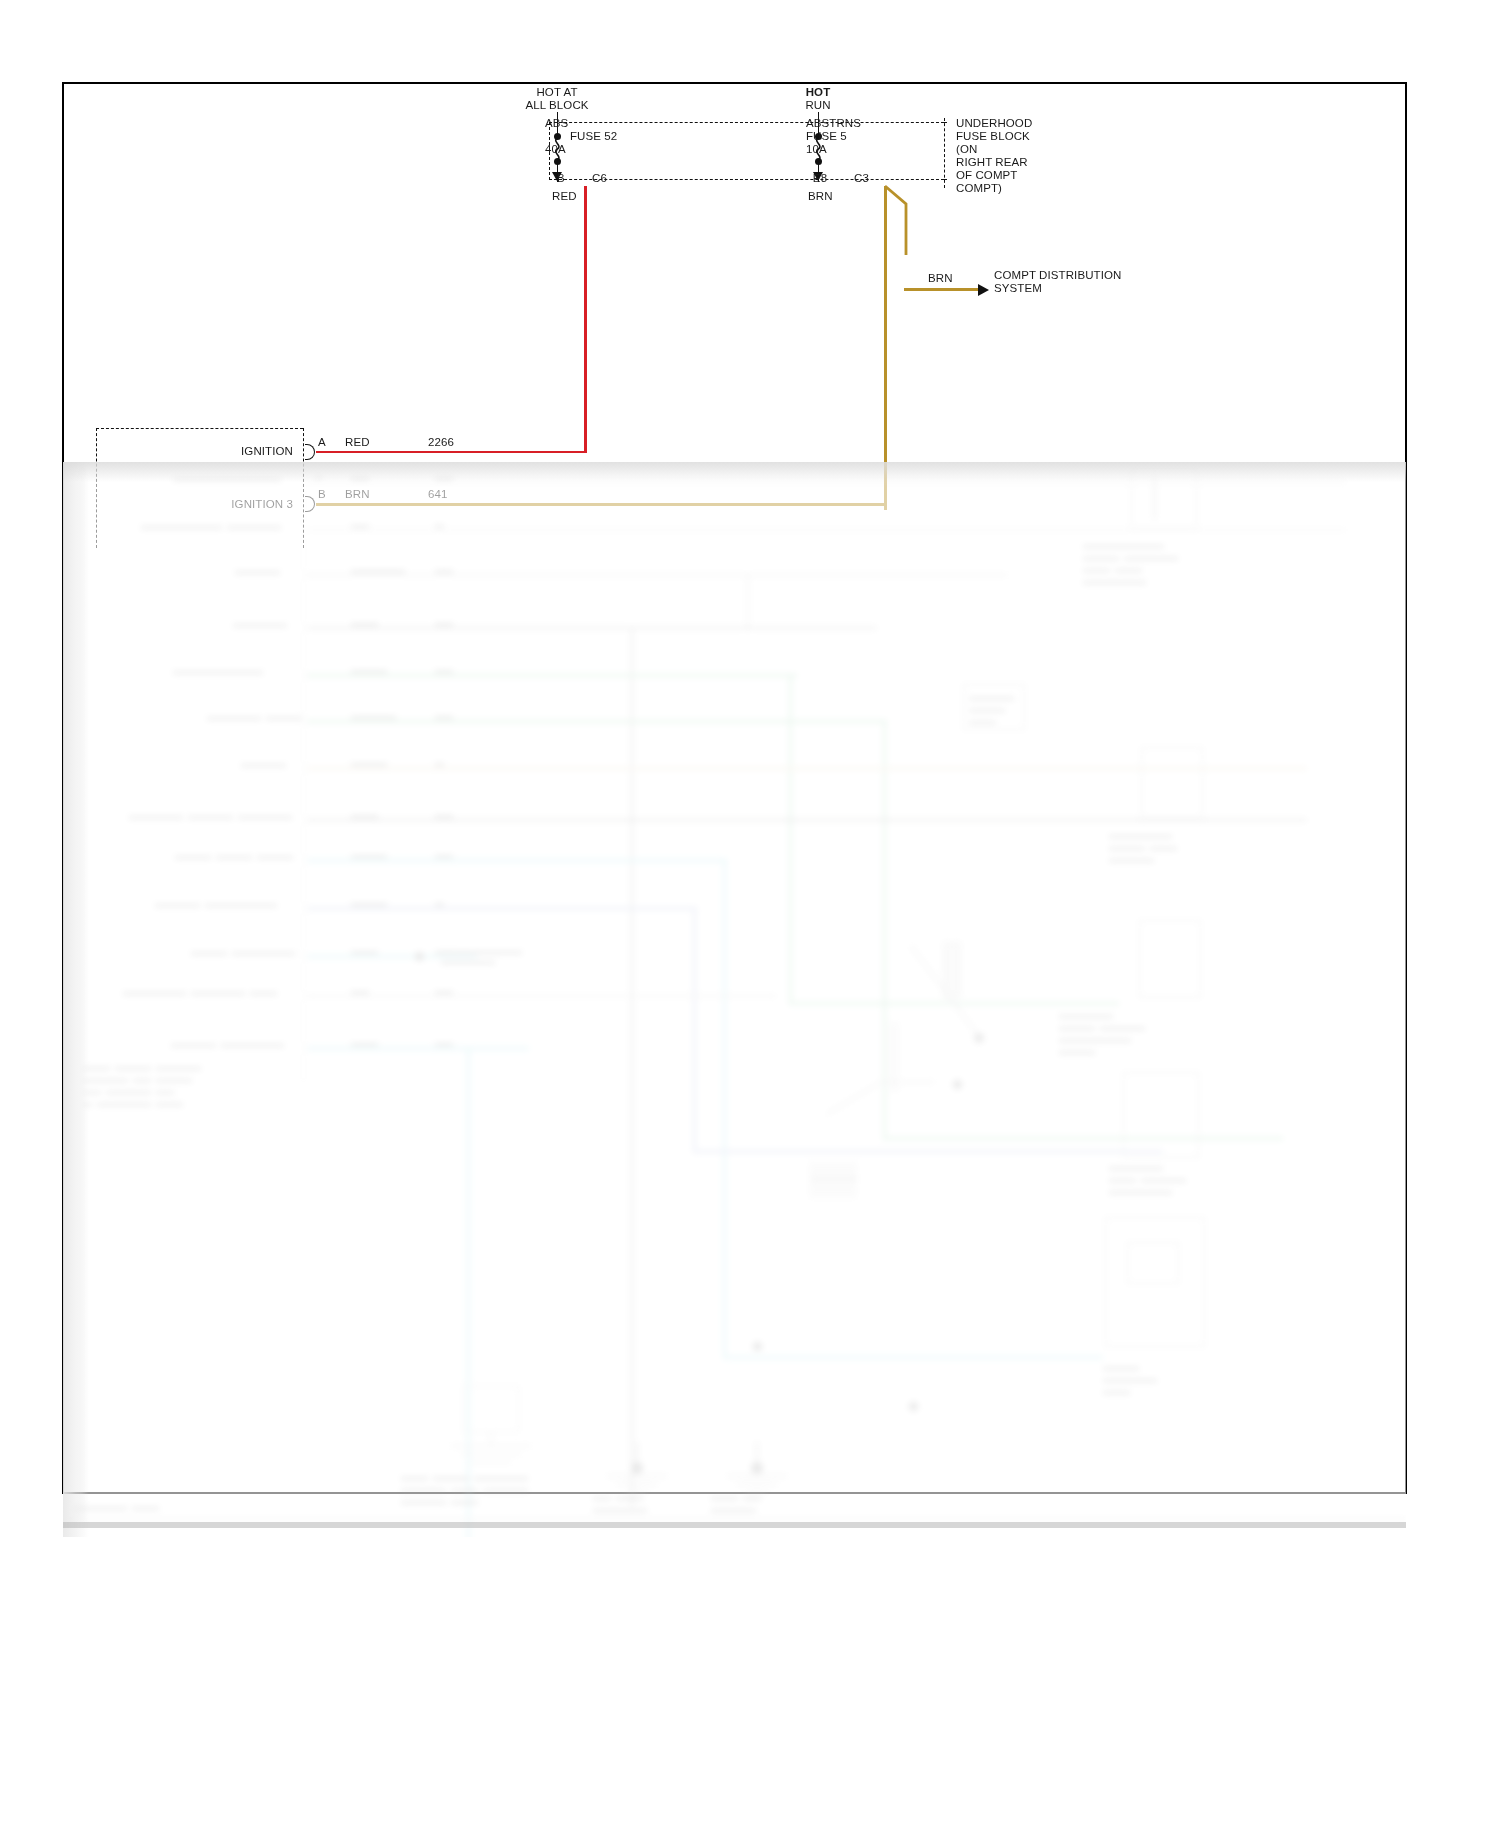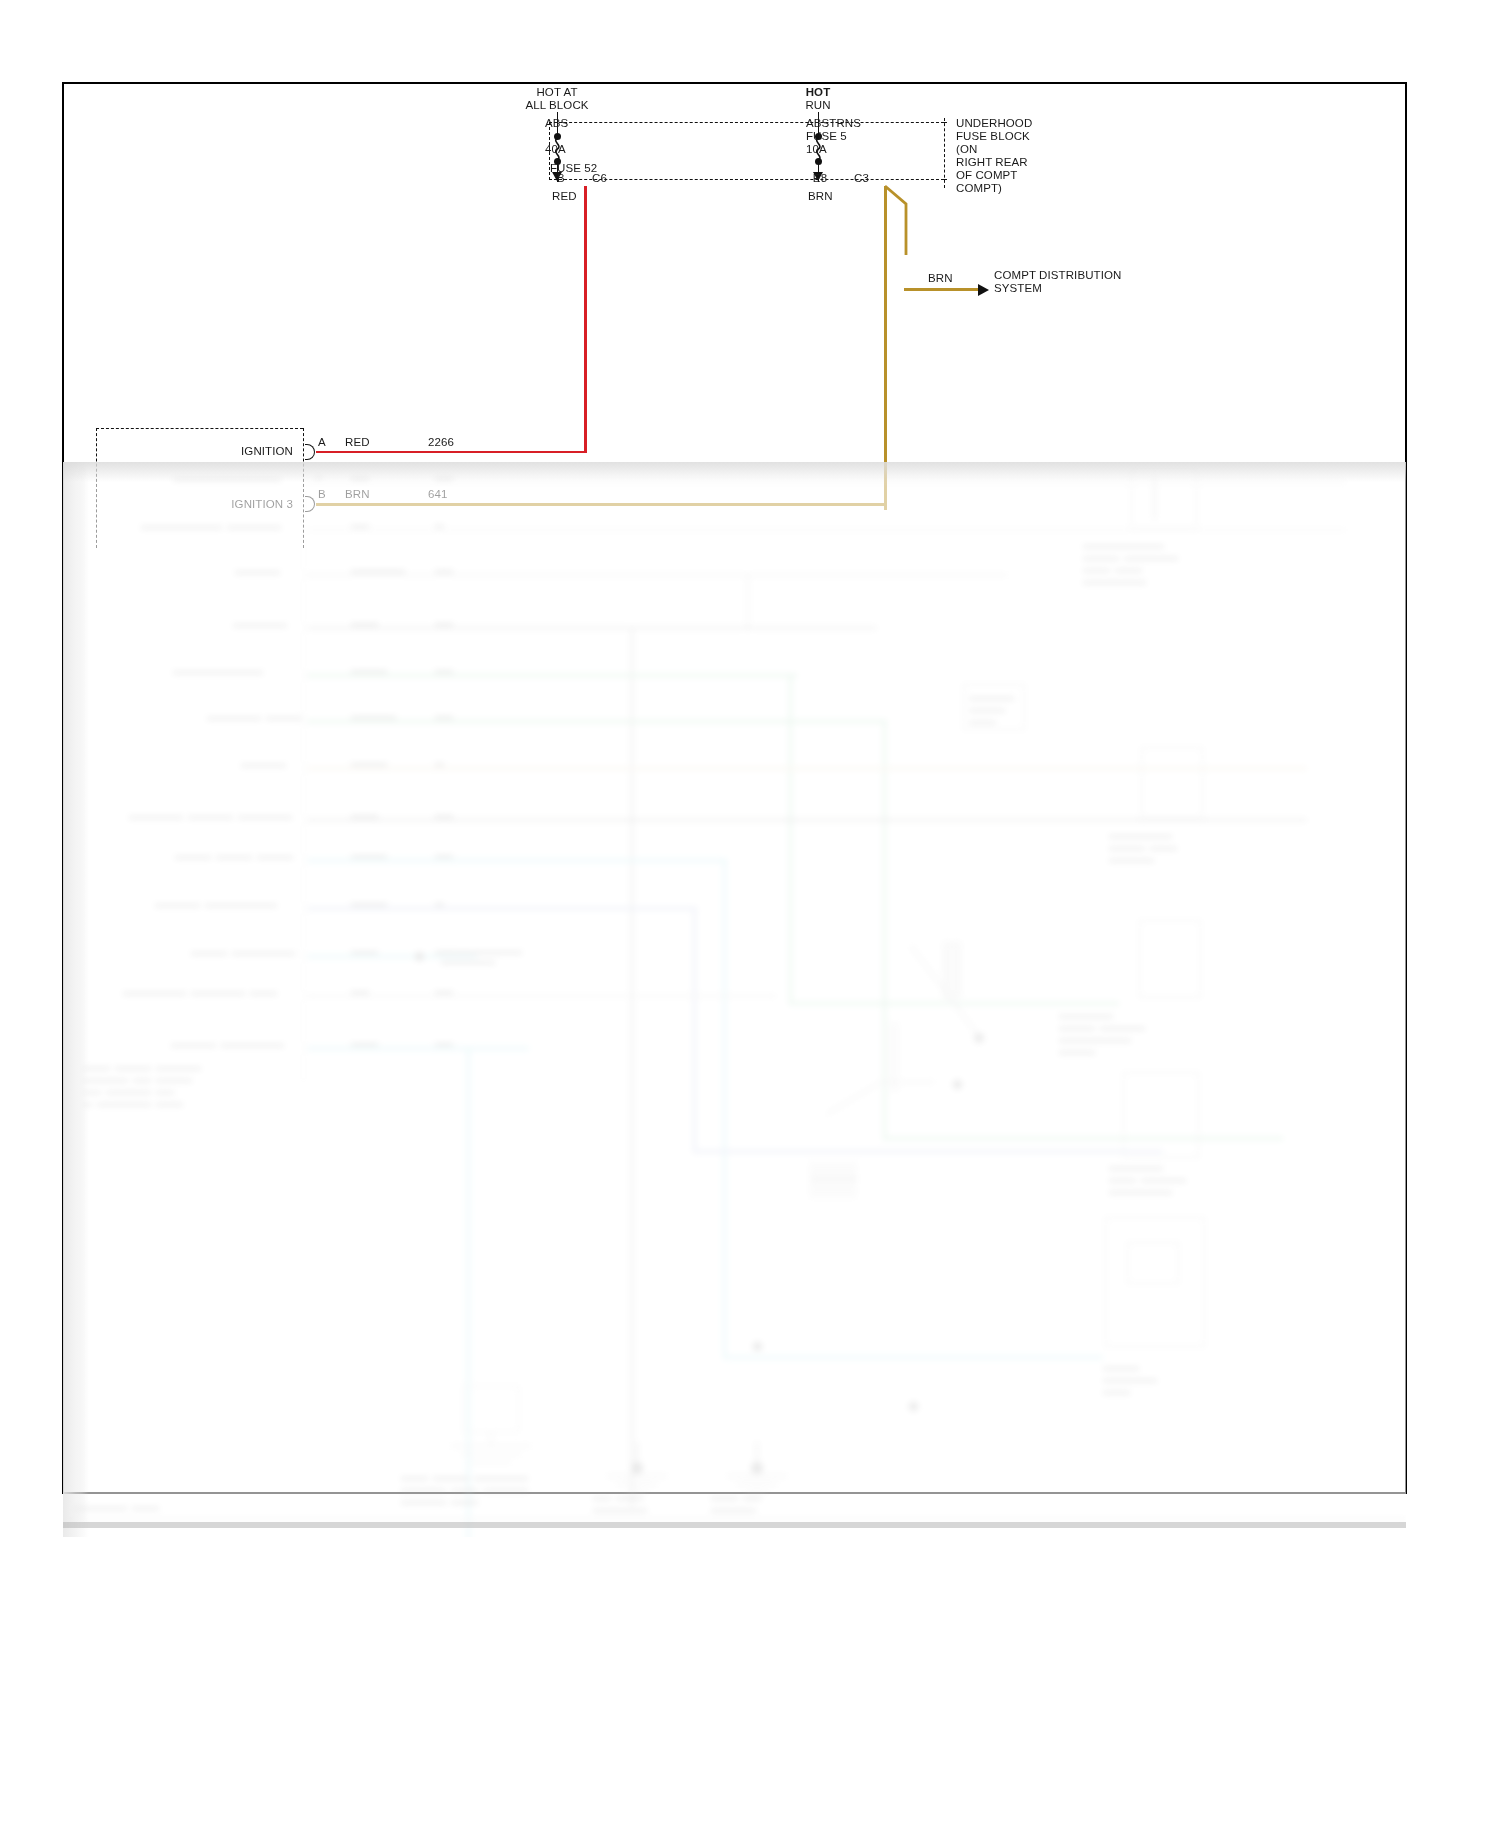--- a/index.html
+++ b/index.html
@@ -74,21 +74,21 @@
 
   <svg class="fuse" style="left:548px;top:137px;" width="20" height="24" viewBox="0 0 20 24">
     <path d="M9.4 1 C 3.5 4.5, 15 8.5, 9.4 12 C 3.5 15.5, 15 19.5, 9.4 23" fill="none" stroke="#111" stroke-width="1.6"></path>
   </svg>
   <div class="dot" style="left:554px;top:158px;"></div>
 
   <div class="wire w-blk" style="left:556.5px;top:163px;width:1.6px;height:19px;"></div>
   <div class="arrow-d" style="left:552.3px;top:172px;"></div>
 
   <div class="txt" style="left:545px;top:117px;">ABS</div>
-  <div class="txt" style="left:550px;top:130px;margin-top:32px;">FUSE 52</div>
+  <div class="txt" style="left:570px;top:130px;">FUSE 52</div>
   <div class="txt" style="left:545px;top:143px;">40A</div>
 
   <div class="txt c" style="left:552px;top:172px;width:18px;">B</div>
   <div class="txt" style="left:592px;top:172px;">C6</div>
   <div class="txt" style="left:552px;top:190px;">RED</div>
 
   <div class="txt c" style="left:758px;top:86px;width:120px;font-weight:bold;">HOT</div>
   <div class="txt c" style="left:758px;top:99px;width:120px;">RUN</div>
 
   <div class="wire w-blk" style="left:817.5px;top:112px;width:1.6px;height:24px;"></div>

